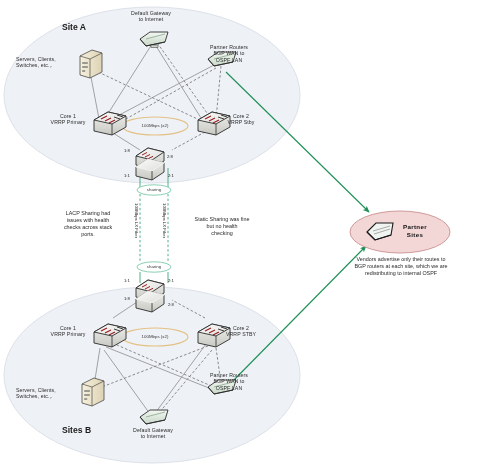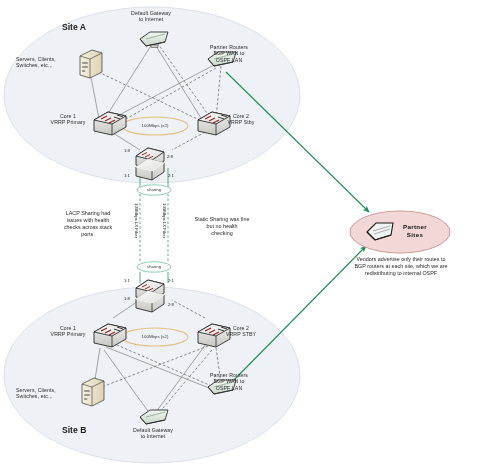--- a/index.html
+++ b/index.html
@@ -221,21 +221,21 @@
 
     <g transform="translate(365,221)">
       <path d="M2,11 L11,2 L28,2 L26,14 L10,19 Z" fill="#f1f5f1" stroke="#1b1b1b" stroke-width="1.1"></path>
       <path d="M2,11 L10,19 L26,14" fill="none" stroke="#1b1b1b" stroke-width="1.1"></path>
       <path d="M8,10 L25,5" fill="none" stroke="#8a8a8a" stroke-width="0.7"></path>
       <path d="M9,13 L25,8" fill="none" stroke="#8a8a8a" stroke-width="0.7"></path>
     </g>
   </svg>
 
   <div class="site-title" style="left:62px;top:22px;">Site A</div>
-  <div class="site-title" style="left:62px;top:425px;">Site B</div>
+  <div class="site-title" style="left:62px;top:425px;">Sites B</div>
 
   <div class="lbl left" style="left:16px;top:56px;width:58px;">Servers, Clients,
 Switches, etc.,.</div>
   <div class="lbl" style="left:120px;top:10px;width:62px;">Default Gateway
 to Internet</div>
   <div class="lbl" style="left:196px;top:44px;width:66px;">Partner Routers
 BGP WAN to
 OSPF LAN</div>
   <div class="lbl" style="left:44px;top:113px;width:48px;">Core 1
 VRRP Primary</div>

